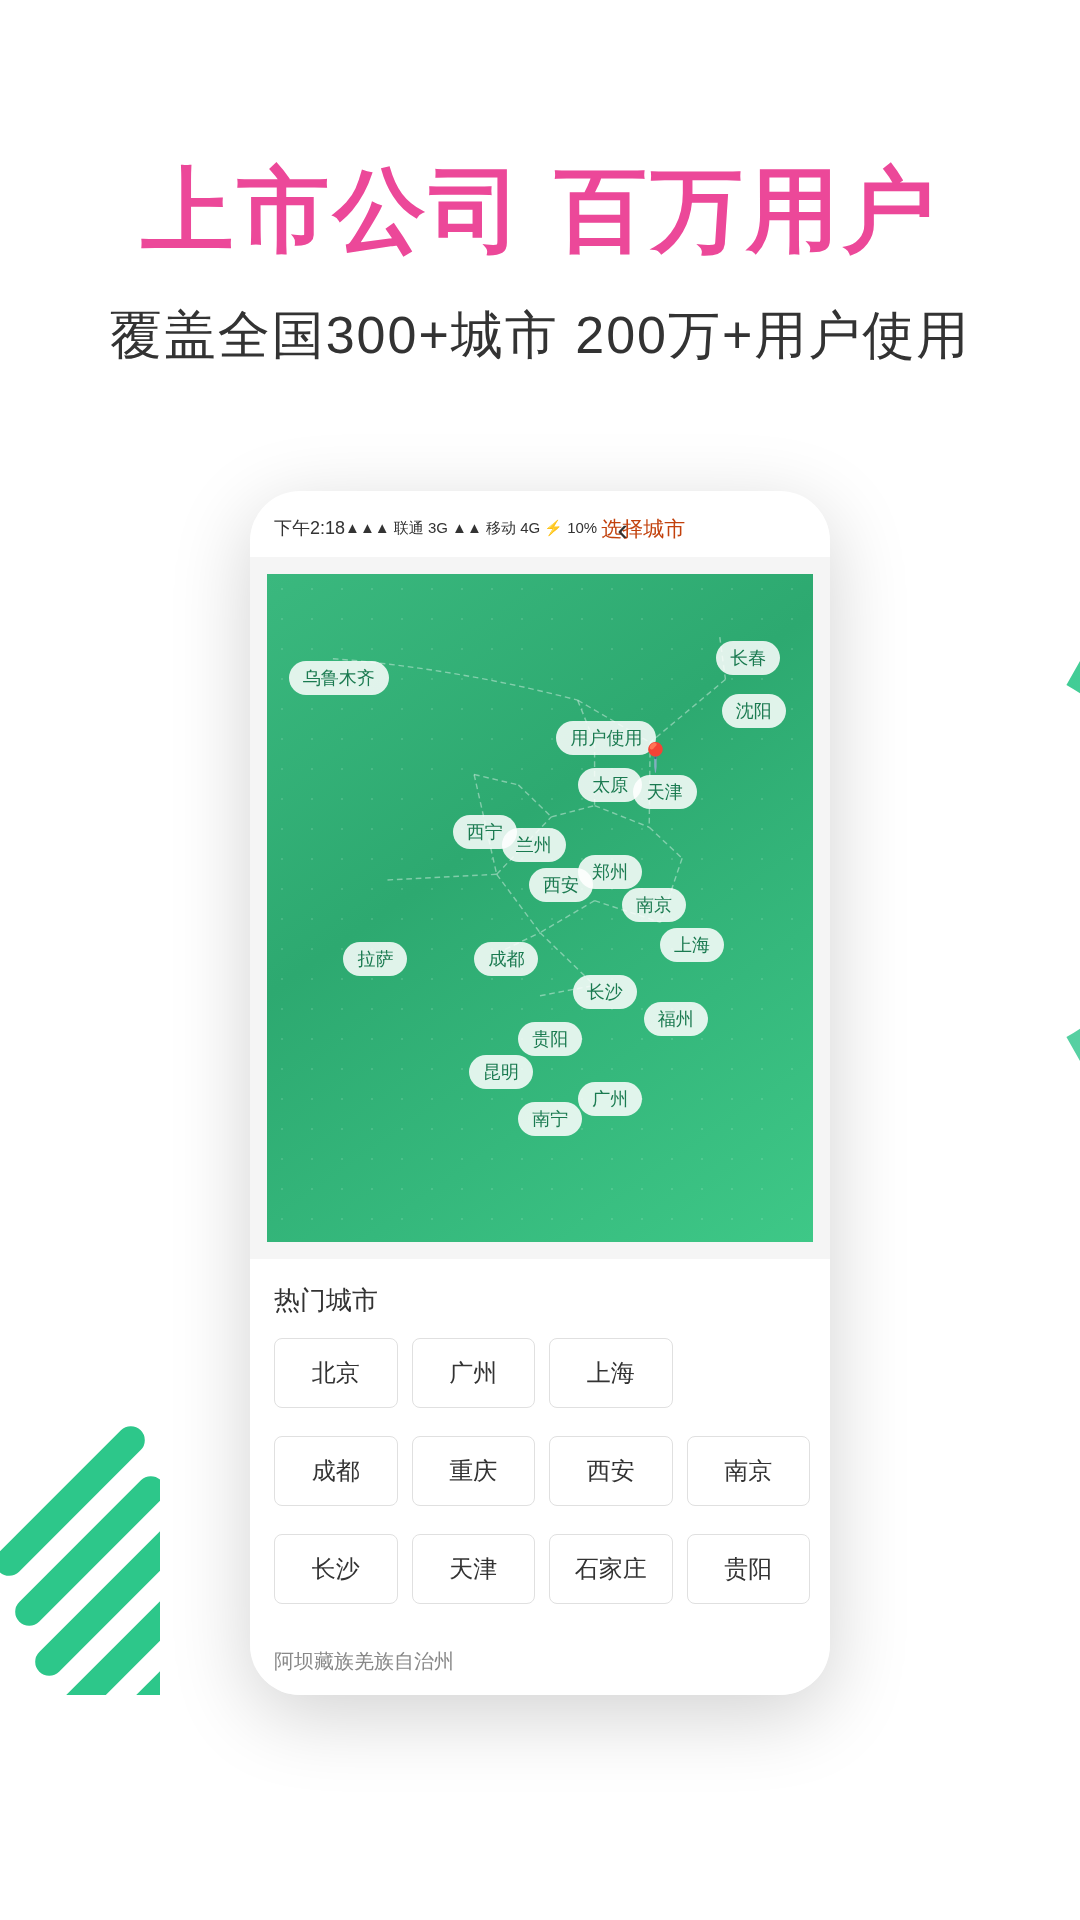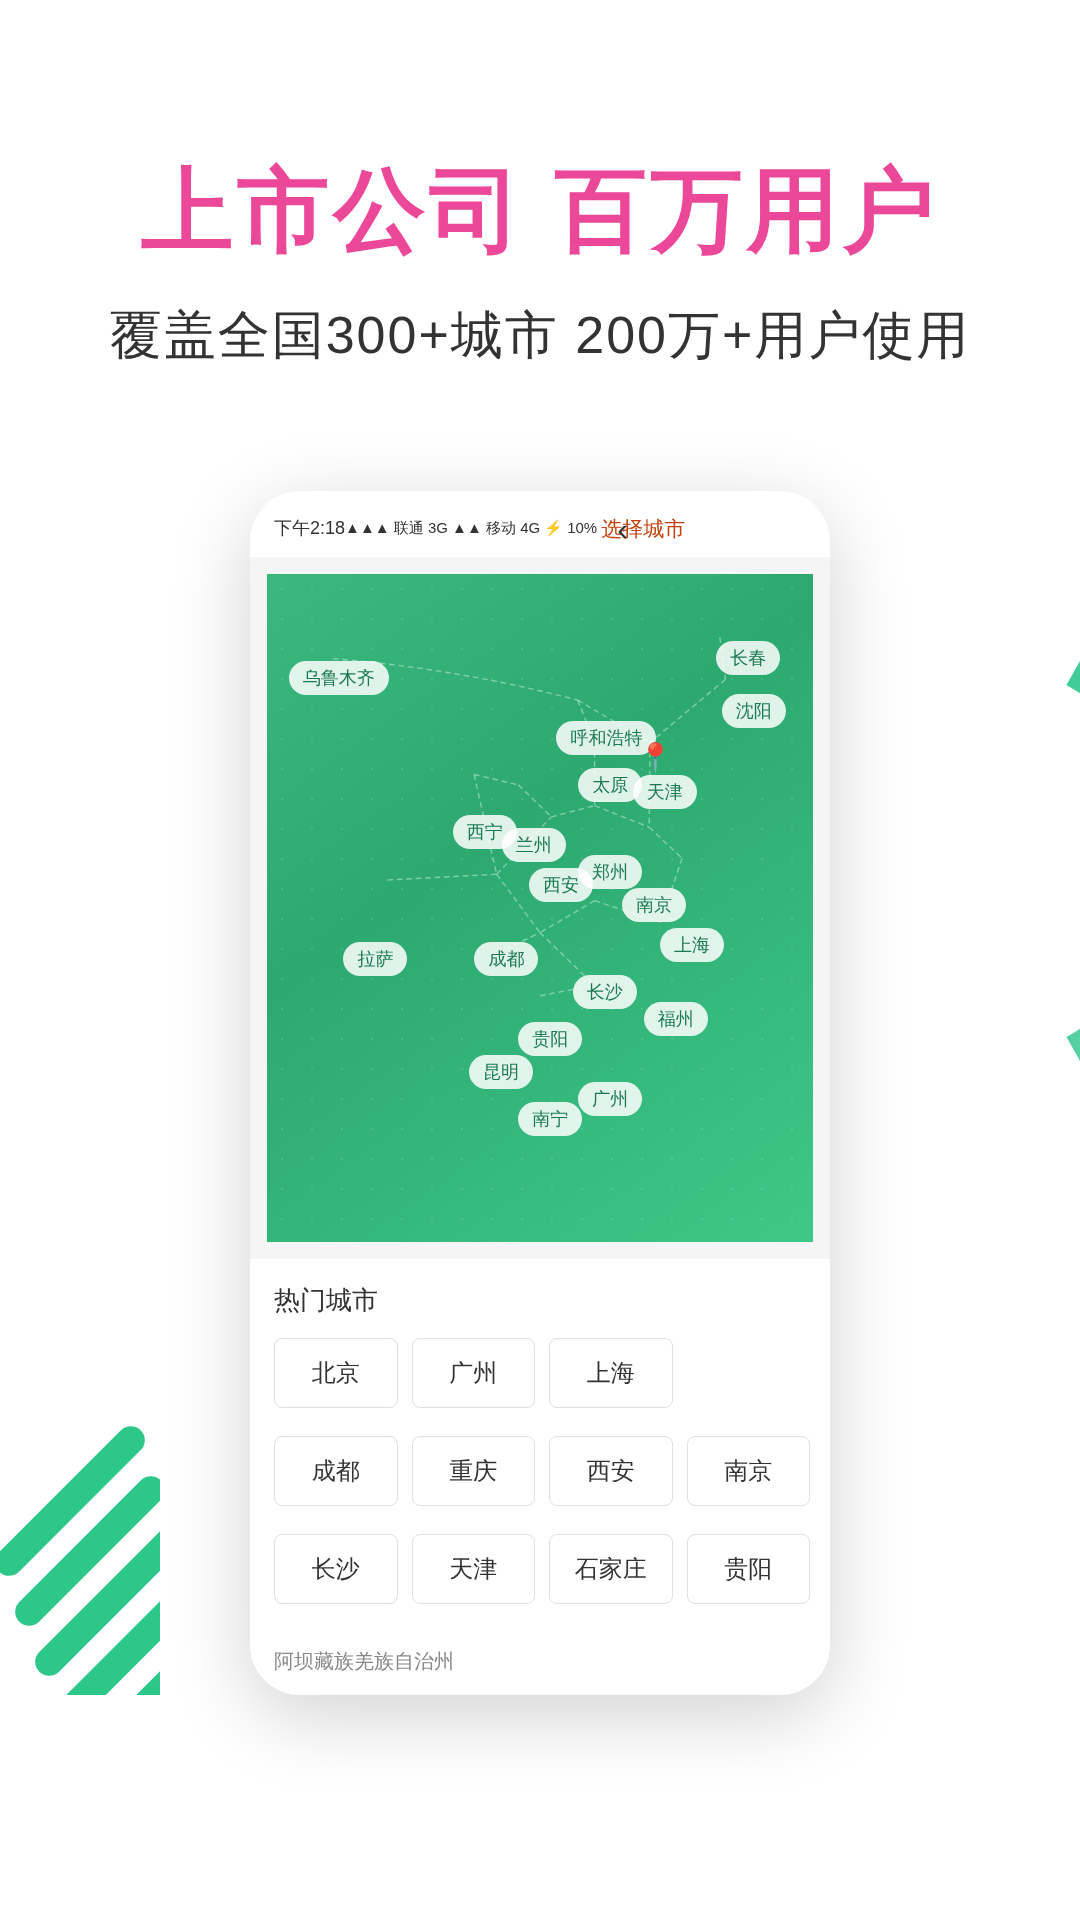--- a/index.html
+++ b/index.html
@@ -273,21 +273,21 @@
 
           <path d="M348,347 L418,370"></path>
 
           <path d="M348,347 L290,381"></path>
         </g>
       </svg>
 
       <div class="city-dot" style="left:4%;top:13%;">乌鲁木齐</div>
       <div class="city-dot" style="right:6%;top:10%;">长春</div>
       <div class="city-dot" style="right:5%;top:18%;">沈阳</div>
-      <div class="city-dot" style="left:53%;top:22%;">呼和浩特</div>
+      <div class="city-dot" style="left:53%;top:22%;">用户使用</div>
       <div class="city-dot" style="left:67%;top:30%;">天津</div>
       <div class="city-dot" style="left:57%;top:29%;">太原</div>
       <div class="city-dot" style="left:34%;top:36%;">西宁</div>
       <div class="city-dot" style="left:43%;top:38%;">兰州</div>
       <div class="city-dot" style="left:48%;top:44%;">西安</div>
       <div class="city-dot" style="left:57%;top:42%;text-align:center;">郑州</div>
       <div class="city-dot" style="left:65%;top:47%;">南京</div>
       <div class="city-dot" style="left:72%;top:53%;">上海</div>
       <div class="city-dot" style="left:14%;top:55%;">拉萨</div>
       <div class="city-dot" style="left:38%;top:55%;">成都</div>

